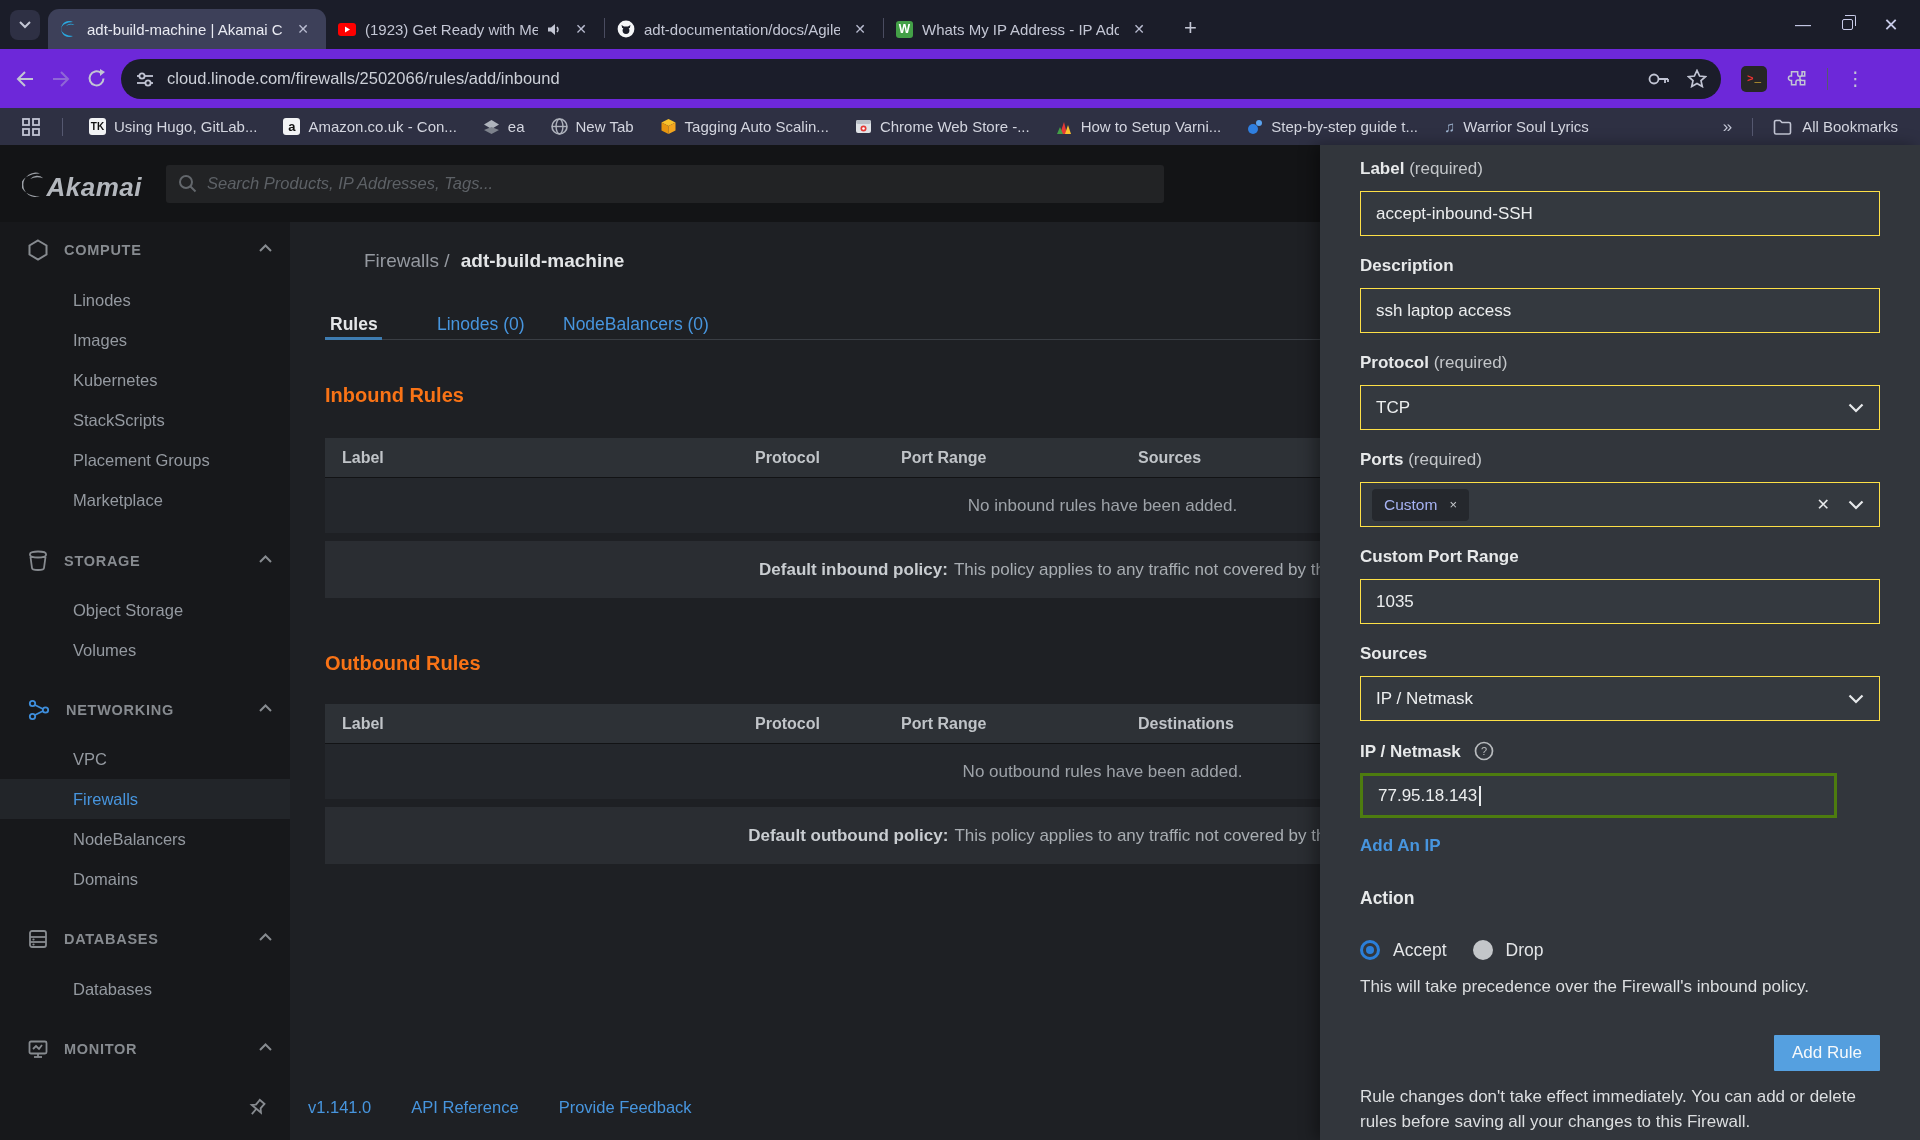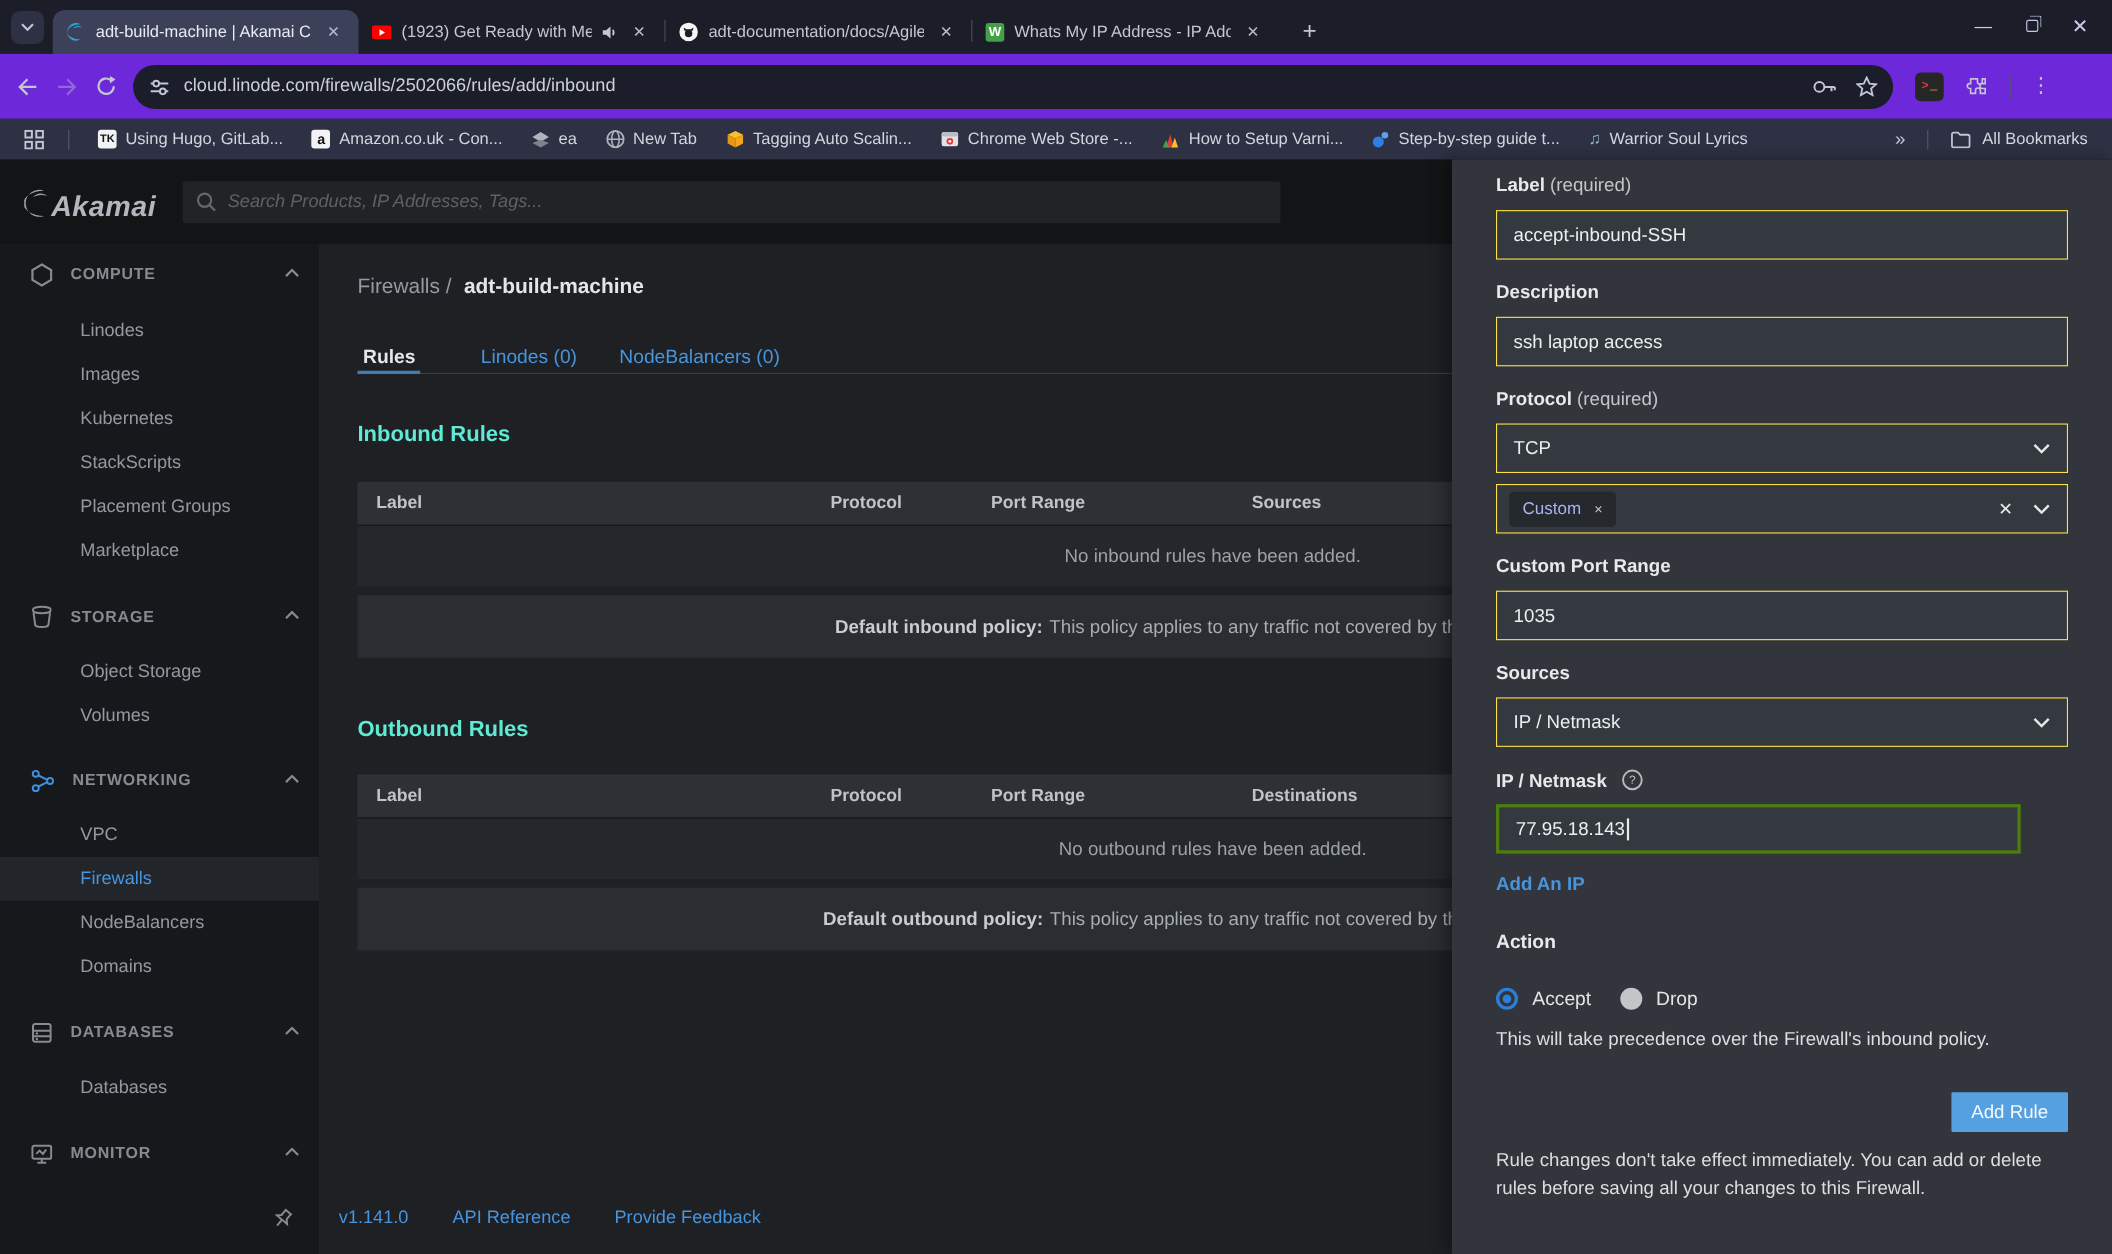--- a/index.html
+++ b/index.html
@@ -50,27 +50,27 @@
   .sect { height:40px; display:flex; align-items:center; padding-left:28px; position:relative; }
   .sect .slabel { font-size:14.5px; font-weight:bold; letter-spacing:.05em; color:#878b90; margin-left:16px; }
   .sect .chev { position:absolute; right:18px; top:14px; }
   .sitem { height:40px; display:flex; align-items:center; padding-left:73px; font-size:16.5px; color:#9499a0; }
   .sitem.sel { background:#222529; color:#4795de; }
   .mt8{margin-top:8px}.mt10{margin-top:10px}.mt20{margin-top:20px}.mt21{margin-top:21px}.mt9{margin-top:9px}
   #pin { position:absolute; left:246px; top:1097px; }
 
   #main { left:290px; top:222px; width:1630px; height:918px; background:#1e2024; padding-left:35px; position:absolute; }
   #crumb { position:absolute; left:35px; top:28px; font-size:19px; }
-  #crumb .p { color:#9599a0; } #crumb .c { color:#e3e5e7; font-weight:bold; margin-left:6px; }
+  #crumb .p { color:#9599a0;margin-left:39px; } #crumb .c { color:#e3e5e7; font-weight:bold; margin-left:6px; }
   #mtabs { position:absolute; left:35px; top:92px; height:26px; font-size:17.5px; }
   .mtab { position:absolute; white-space:nowrap; color:#4795de; }
   .mtab.act { color:#e4e6e8; font-weight:bold; }
   #tabline { position:absolute; left:35px; top:117px; width:1555px; height:1px; background:#3a3e44; }
   #tabline .blue { position:absolute; left:0; top:-2px; width:57px; height:3px; background:#3e7cb1; }
-  .rulehead { position:absolute; left:35px; font-size:20px; font-weight:bold; color:#5eead4; }
+  .rulehead { position:absolute; left:35px; font-size:20px; font-weight:bold; color:#f97316; }
   .tbl { position:absolute; left:35px; width:1555px; }
   .thead { height:40px; background:#2d3136; border-bottom:1px solid #121315; position:relative; }
   .thead span { position:absolute; top:11px; font-size:16px; font-weight:bold; color:#c0c4c8; }
   .col0{left:17px}.col1{left:430px}.col2{left:576px}.col3{left:813px}
   .tempty { height:55px; background:#24272c; display:flex; align-items:center; justify-content:center; color:#9da2a8; font-size:17px; }
   .tpolicy { margin-top:8px; height:57px; background:#2a2d32; display:flex; align-items:center; justify-content:center; font-size:17px; white-space:nowrap; overflow:hidden; }
   .tpolicy b { color:#c9cdd1; } .tpolicy span { color:#a8adb2; margin-left:6px; }
   #mainfooter { position:absolute; left:308px; top:1098px; display:flex; gap:40px; font-size:16.5px; color:#4795de; }
 
   
@@ -473,20 +473,23 @@
     <div class="flabel">
       <b>Protocol</b> <span class="req">(required)</span>
     </div>
     <div class="field">
       <span>TCP</span>
       <svg class="chevr" width="16" height="10" viewBox="0 0 16 10">
           <polyline points="1.5,1.5 8,8 14.5,1.5" fill="none" stroke="#e6e8ea" stroke-width="2.2"></polyline>
         </svg>
     </div>
 
+    <div class="flabel">
+      <b>Ports</b> <span class="req">(required)</span>
+    </div>
     <div class="field">
       <span class="chip">
         <span class="ct">Custom</span>
         <span class="cx">×</span>
       </span>
       <span class="clearx">✕</span>
       <svg class="chevr" style="margin-left:18px" width="16" height="10" viewBox="0 0 16 10">
           <polyline points="1.5,1.5 8,8 14.5,1.5" fill="none" stroke="#e6e8ea" stroke-width="2.2"></polyline>
         </svg>
     </div>

